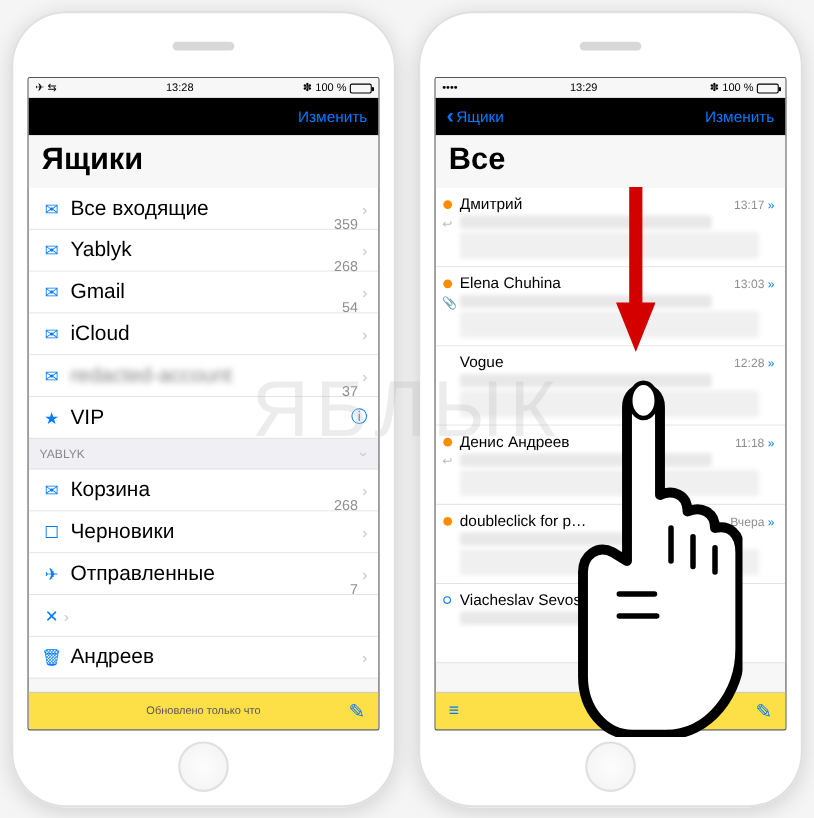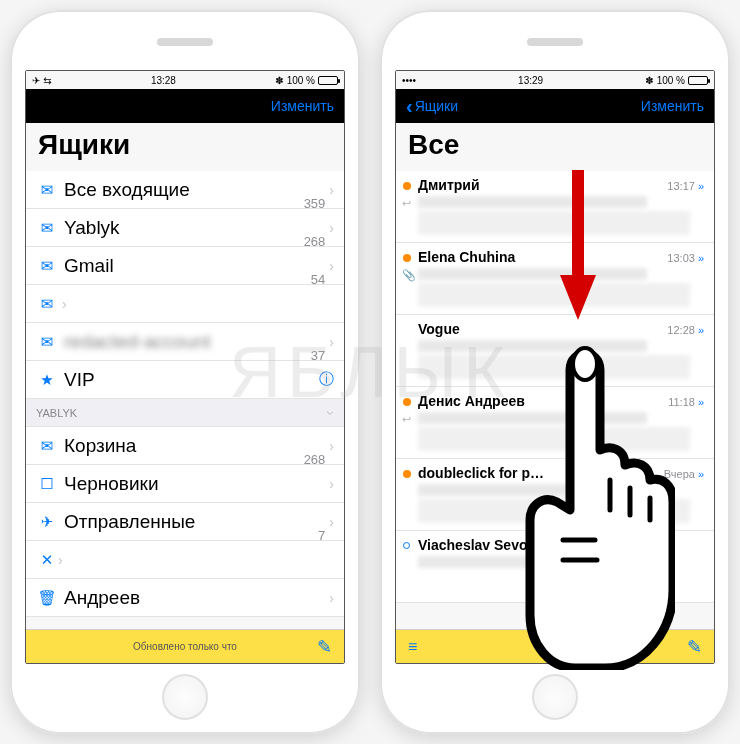--- a/index.html
+++ b/index.html
@@ -167,21 +167,21 @@
     border:1.5px solid #007aff;
     width:7px; height:7px;
   }
   .mrow .reply {
     position:absolute;
     left:6px; top:26px;
     color:#bcbcbc;
     font-size:11px;
   }
   .mrow .head { display:flex; justify-content:space-between; align-items:baseline;}
-  .mrow .sender { font-weight:700; font-size:14px;}
+  .mrow .sender { font-weight:400; font-size:14px;}
   .mrow .time { font-size:11px; color:#8e8e93; display:flex; align-items:center; gap:3px;margin-left:36px;}
   .mrow .time .dchev { color:#007aff; font-size:11px;}
   .mrow .subj { height:12px; margin-top:3px; background:#e8e8e8; border-radius:2px; filter:blur(2px); width:80%;}
   .mrow .prev { height:24px; margin-top:3px; background:#f0f0f0; border-radius:2px; filter:blur(2px); width:95%;}
   .watermark {
     position:absolute;
     top:50%; left:50%;
     transform:translate(-50%,-50%);
     font-size:72px;
     color:rgba(180,180,180,0.25);
@@ -240,20 +240,21 @@
         <span class="chev">›</span>
       </div>
       <div class="row">
         <span class="icon">✉</span>
         <span class="label">Gmail</span>
         <span class="count">54</span>
         <span class="chev">›</span>
       </div>
       <div class="row">
         <span class="icon">✉</span>
+        <span class="label">iCloud</span>
         <span class="count"></span>
         <span class="chev">›</span>
       </div>
       <div class="row">
         <span class="icon">✉</span>
         <span class="label blur">redacted-account</span>
         <span class="count">37</span>
         <span class="chev">›</span>
       </div>
       <div class="row">

